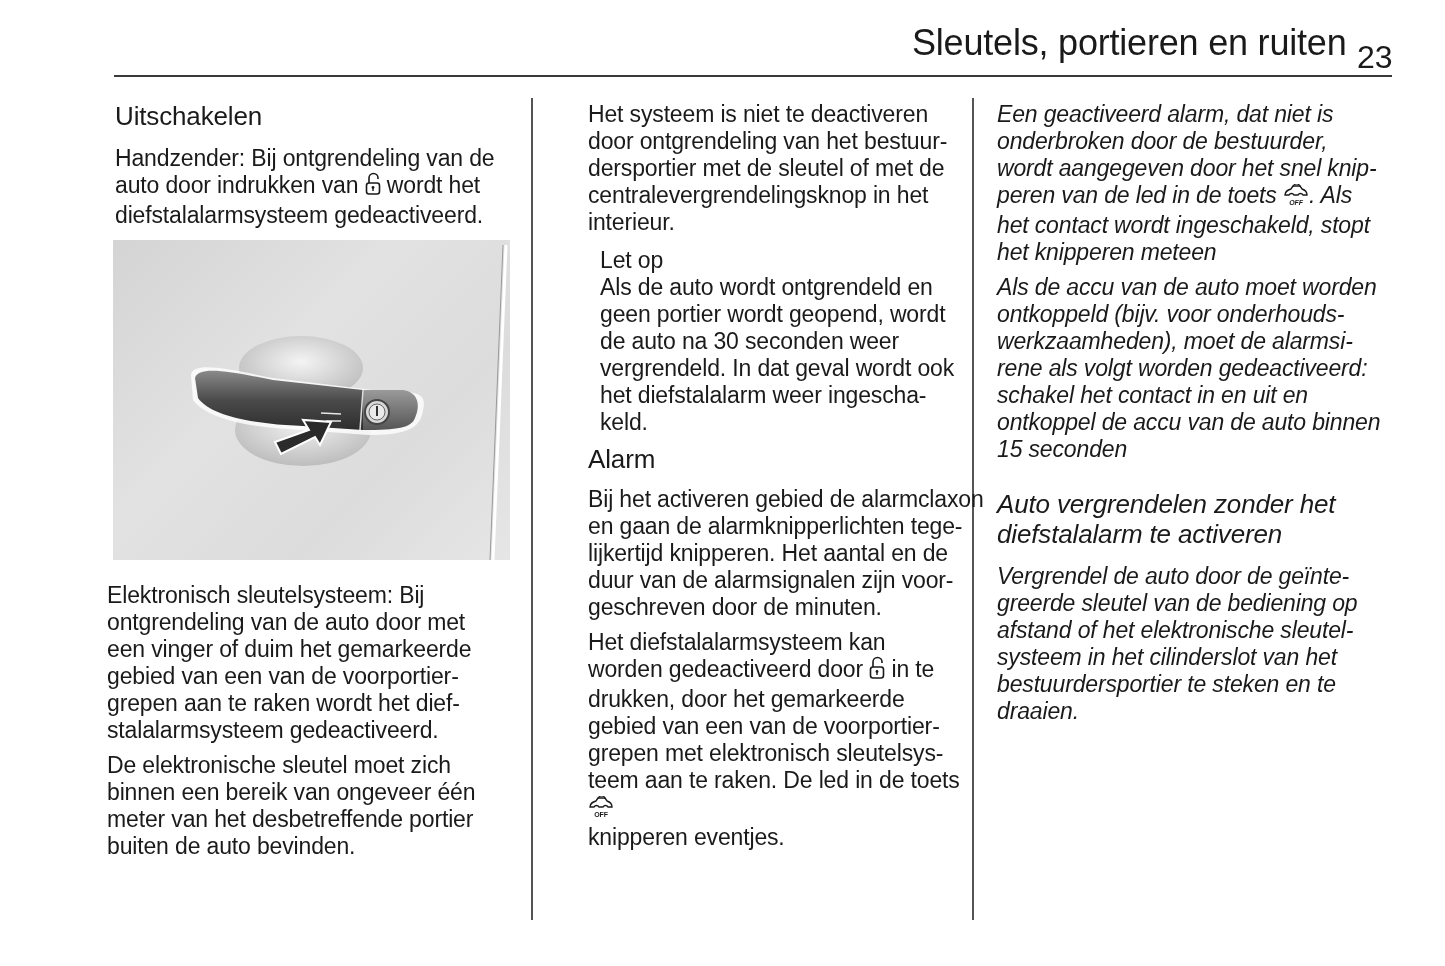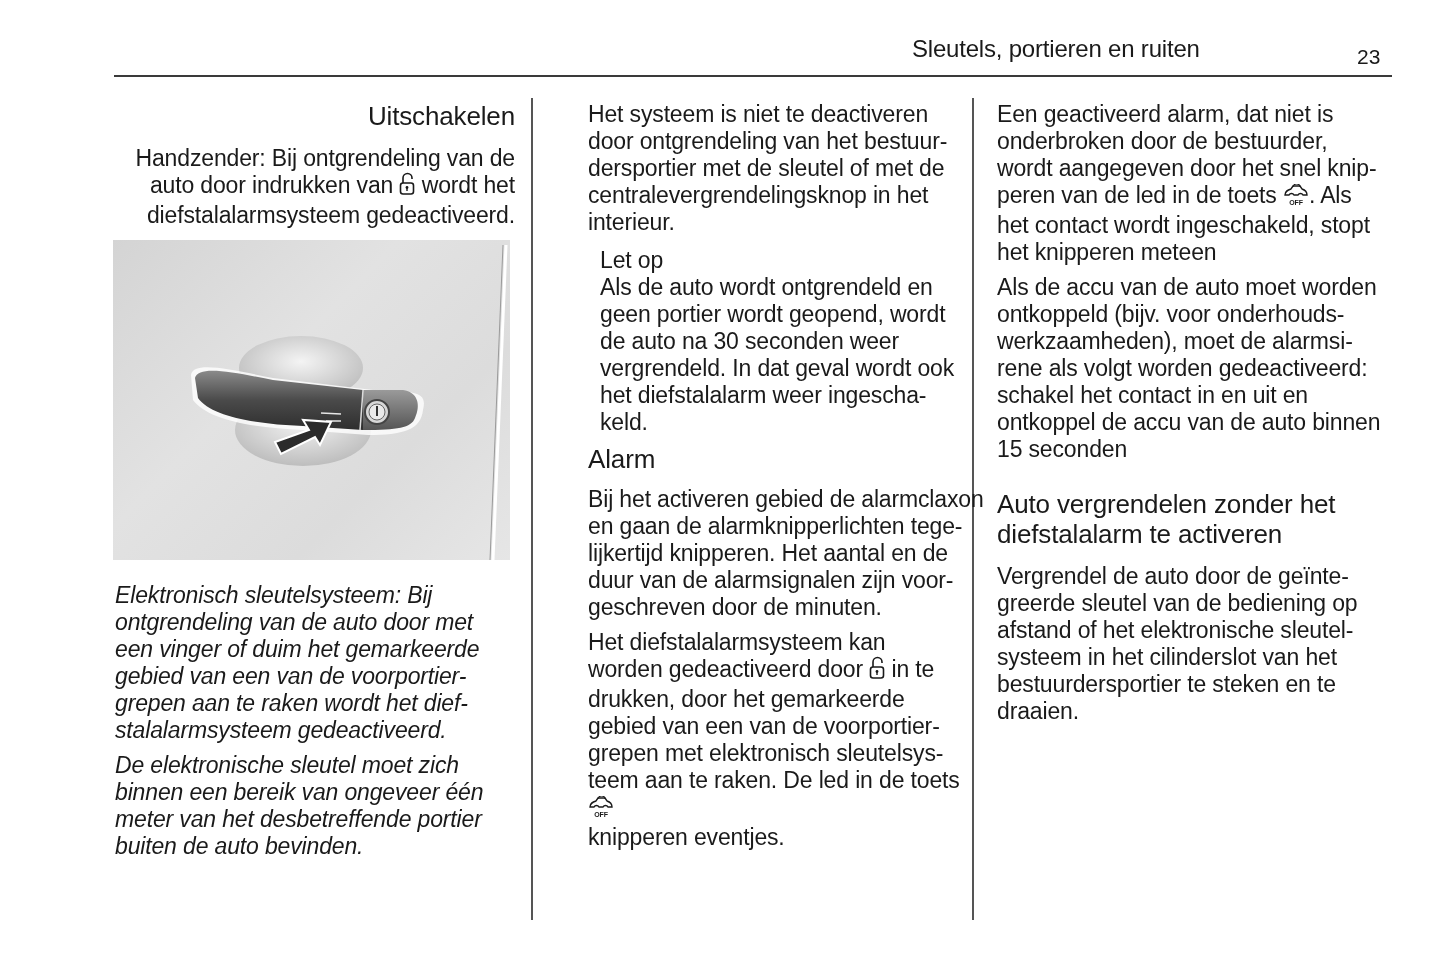--- a/index.html
+++ b/index.html
@@ -1,25 +1,25 @@
 <!DOCTYPE html>
 <html><head>
   <meta charset="utf-8">
   <style>
     html, body { margin: 0; padding: 0; background: #ffffff; }
     body {
       width: 1445px; height: 966px; position: relative; overflow: hidden;
       font-family: "Liberation Sans", sans-serif; color: #1a1a1a;
     }
     .header-title {
-      position: absolute; left: 912px; top: 32px; font-size: 24px; line-height: 34px;
+      position: absolute; left: 912px; top: 26px; font-size: 36px; line-height: 34px;
       letter-spacing: -0.2px; white-space: nowrap;
     }
     .header-page {
-      position: absolute; left: 1357px; top: 40px; font-size: 21px; line-height: 34px;
+      position: absolute; left: 1357px; top: 40px; font-size: 32px; line-height: 34px;
       white-space: nowrap;
     }
     .header-rule {
       position: absolute; left: 114px; top: 75px; width: 1278px; height: 2px; background: #3a3a3a;
     }
     .col-divider { position: absolute; width: 2px; background: #555; }
     .col { position: absolute; }
     .p, .h {
       font-size: 23px; line-height: 27px; white-space: nowrap; letter-spacing: -0.15px;
     }
@@ -36,21 +36,21 @@
 </head>
 <body>
 
 <div class="header-title">Sleutels, portieren en ruiten</div>
 <div class="header-page">23</div>
 <div class="header-rule"></div>
 
 <div class="col-divider" style="left:531px; top:98px; height:822px;"></div>
 <div class="col-divider" style="left:972px; top:98px; height:822px;"></div>
 
-<div class="col" style="left:115px; top:101px; width:400px;text-align:right;">
+<div class="col" style="left:115px; top:101px; width:400px;">
   <div class="h">Uitschakelen</div>
   <div style="height:14px"></div>
   <div class="p">
     <span class="line">Handzender: Bij ontgrendeling van de</span>
     <span class="line"><span>auto door indrukken van</span>
       <span class="icon">
         <svg width="16" height="24" viewBox="0 0 16 24">
             <path d="M4 11 V6 a4.5 4.5 0 0 1 9 0 V7" fill="none" stroke="#1a1a1a" stroke-width="1.6"></path>
             <rect x="1.5" y="11" width="13" height="11" rx="2.5" fill="none" stroke="#1a1a1a" stroke-width="1.6"></rect>
             <circle cx="8" cy="15.5" r="1.4" fill="#1a1a1a"></circle>
@@ -96,21 +96,21 @@
     <circle cx="264" cy="172" r="8" fill="#eaeaea" stroke="#666" stroke-width="1"></circle>
     <line x1="264" y1="166" x2="264" y2="176" stroke="#333" stroke-width="2"></line>
 
     <line x1="208" y1="173" x2="228" y2="174" stroke="#e6e6e6" stroke-width="1.5"></line>
     <line x1="213" y1="181" x2="228" y2="181" stroke="#e6e6e6" stroke-width="1.5"></line>
 
     <path d="M162 202 L196 190 L190 180 L218 182 L207 205 L202 197 L168 214 Z" fill="#2b2b2b" stroke="#ffffff" stroke-width="2"></path>
   </svg>
 </div>
 
-<div class="col" style="left:115px; top:582px; width:400px;font-style:italic;">
+<div class="col" style="left:107px; top:582px; width:400px;">
   <div class="p">
     <span class="line">Elektronisch sleutelsysteem: Bij</span>
     <span class="line">ontgrendeling van de auto door met</span>
     <span class="line">een vinger of duim het gemarkeerde</span>
     <span class="line">gebied van een van de voorportier-</span>
     <span class="line">grepen aan te raken wordt het dief-</span>
     <span class="line">stalalarmsysteem gedeactiveerd.</span>
   </div>
   <div class="gap-s"></div>
   <div class="p">
@@ -172,21 +172,21 @@
             <path d="M2 11 C2 7, 5 6, 8 5 L10 2 L17 2 L19 5 C22 6, 24 7, 24 11 L20 11 C19 9, 16 9, 15 11 L11 11 C10 9, 7 9, 6 11 Z" fill="none" stroke="#1a1a1a" stroke-width="1.4"></path>
             <path d="M10 3 a3.5 3 0 0 1 7 0" fill="none" stroke="#1a1a1a" stroke-width="1.2"></path>
             <text x="13" y="21" font-size="7" text-anchor="middle" font-family="Liberation Sans, sans-serif" font-weight="bold" fill="#1a1a1a">OFF</text>
           </svg>
       </span>
       </span>
     <span class="line">knipperen eventjes.</span>
   </div>
 </div>
 
-<div class="col" style="left:997px; top:101px; width:400px;">
+<div class="col" style="left:997px; top:101px; width:400px;font-style:italic;">
   <div class="p">
     <span class="line">Een geactiveerd alarm, dat niet is</span>
     <span class="line">onderbroken door de bestuurder,</span>
     <span class="line">wordt aangegeven door het snel knip-</span>
     <span class="line"><span>peren van de led in de toets</span>
       <span class="icon">
         <svg width="26" height="22" viewBox="0 0 26 22">
             <path d="M2 11 C2 7, 5 6, 8 5 L10 2 L17 2 L19 5 C22 6, 24 7, 24 11 L20 11 C19 9, 16 9, 15 11 L11 11 C10 9, 7 9, 6 11 Z" fill="none" stroke="#1a1a1a" stroke-width="1.4"></path>
             <path d="M10 3 a3.5 3 0 0 1 7 0" fill="none" stroke="#1a1a1a" stroke-width="1.2"></path>
             <text x="13" y="21" font-size="7" text-anchor="middle" font-family="Liberation Sans, sans-serif" font-weight="bold" fill="#1a1a1a">OFF</text>

